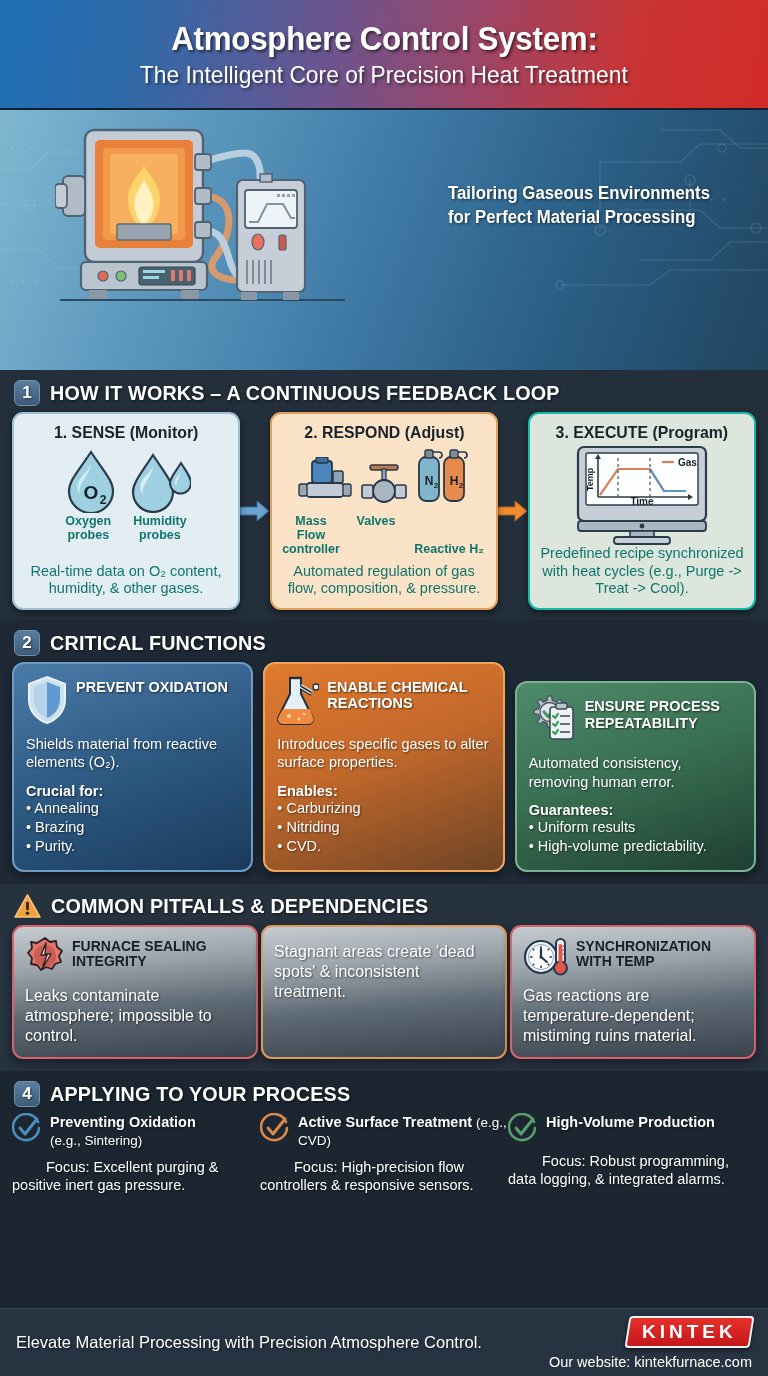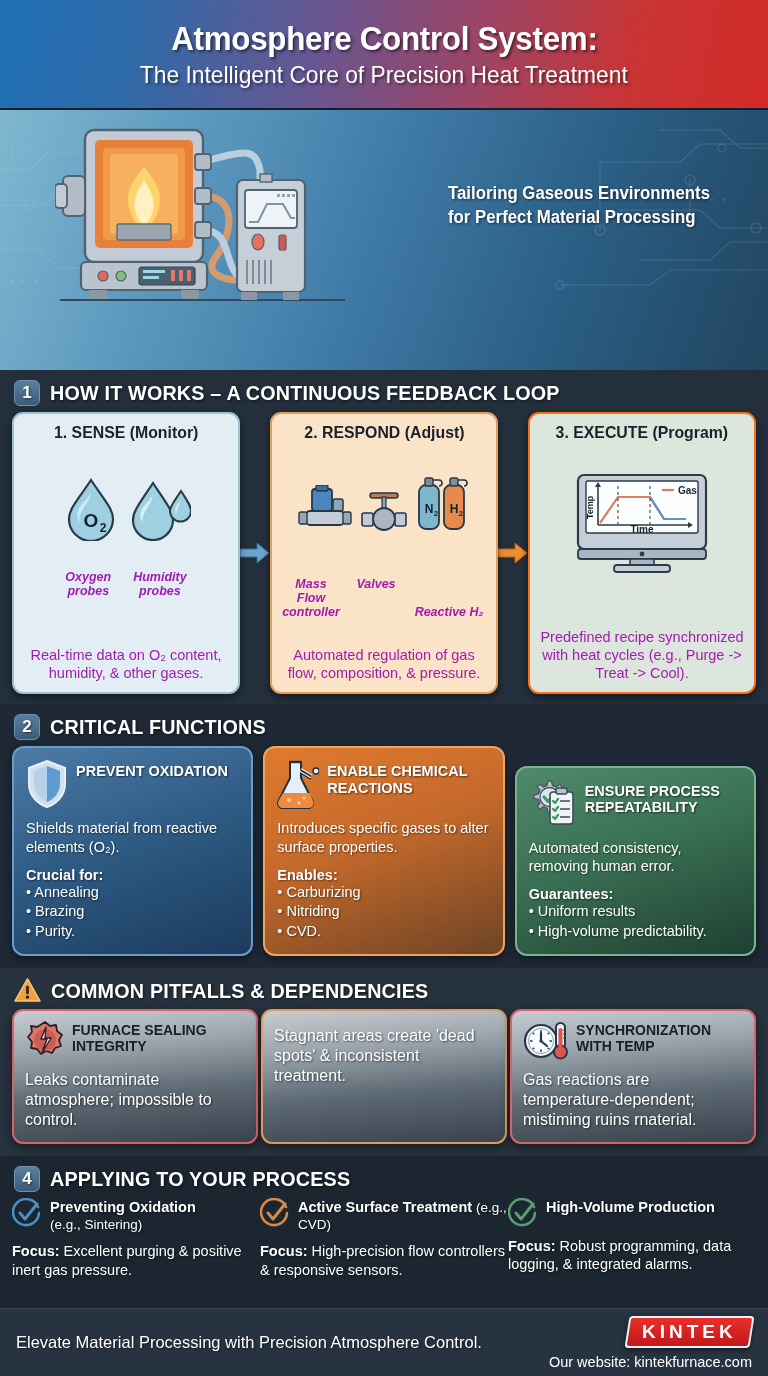--- a/index.html
+++ b/index.html
@@ -59,29 +59,29 @@
     text-shadow: 1px 1px 3px rgba(0,0,0,.6); transform: scaleX(.94); transform-origin: left center;
   }
   .warn-tri { width: 27px; height: 25px; flex: 0 0 auto; }
 
   
   .sec1 { background: #232f3b; padding-bottom: 10px; }
   .flow { display: flex; align-items: stretch; padding: 0 12px; gap: 0; }
   .flow-card {
     flex: 1 1 0; border-radius: 11px; padding: 9px 8px 10px;
     position: relative; box-shadow: 0 3px 7px rgba(0,0,0,.45);
-    display: flex; flex-direction: column; align-items: center; gap: 28px;
+    display: flex; flex-direction: column; align-items: center;
   }
   .c-sense { background: #e2eef4; border: 2px solid #9dc0d2; }
   .c-respond { background: #fbe3c8; border: 2px solid #e0a05c; }
-  .c-execute { background: #dde6dc; border: 2px solid #f97316; }
+  .c-execute { background: #dde6dc; border: 2px solid #14b8a6; }
   .flow-card .ct { font-size: 16.5px; font-weight: bold; color: #18222b; margin-bottom: 3px; text-align:center; transform: scaleX(.96); }
-  .flow-card .cb { font-size: 14.5px; color: #a21caf; text-align: center; line-height: 1.22; margin-top: auto; }
+  .flow-card .cb { font-size: 14.5px; color: #0f766e; text-align: center; line-height: 1.22; margin-top: auto; }
   .icon-row { display: flex; align-items: flex-end; justify-content: center; gap: 8px; }
-  .lbl { font-size: 12.5px; font-weight: bold; color: #a21caf; text-align: center; line-height: 1.12; font-style: italic; }
+  .lbl { font-size: 12.5px; font-weight: bold; color: #0f766e; text-align: center; line-height: 1.12; }
   .arrow-gap { width: 30px; display: flex; align-items: center; justify-content: center; flex: 0 0 30px; }
 
   
   .sec2 { background: #1e2935; padding-bottom: 12px; }
   .cf-row { display: flex; gap: 10px; padding: 0 12px; align-items: flex-end; }
   .cf-card { flex: 1 1 0; border-radius: 12px; padding: 11px 12px 13px; box-shadow: 0 3px 8px rgba(0,0,0,.45); }
   .cf-blue { background: linear-gradient(160deg,#4b7ba8 0%,#2f5c85 45%,#1b3b5c 100%); border: 2px solid #6f9cc4; }
   .cf-orange { background: linear-gradient(160deg,#e07a2e 0%,#c4692b 45%,#6e4425 100%); border: 2px solid #eda45f; }
   .cf-green { background: linear-gradient(160deg,#4e8a6a 0%,#3a7053 45%,#1e3f32 100%); border: 2px solid #7cb292; }
   .cf-head { display: flex; align-items: flex-start; gap: 8px; min-height: 52px; }
@@ -105,21 +105,21 @@
   .pf-body { font-size: 16px; line-height: 1.26; color: #fff; margin-top: 6px; text-shadow: 1px 1px 2px rgba(0,0,0,.55); }
 
   
   .sec4 { background: #1b2630; padding-bottom: 10px; }
   .ap-row { display: flex; padding: 0 12px; }
   .ap-col { flex: 1 1 0; }
   .ap-head { display: flex; align-items: flex-start; gap: 8px; }
   .ap-ttl { font-size: 14.5px; font-weight: bold; line-height: 1.2; padding-top: 1px; text-shadow: 1px 1px 2px rgba(0,0,0,.5); }
   .ap-ttl .sm { font-weight: normal; font-size: 13.5px; }
   .ap-focus { font-size: 14.5px; line-height: 1.26; margin-top: 9px; text-shadow: 1px 1px 2px rgba(0,0,0,.5); }
-  .ap-focus b { font-weight: bold; }
+  .ap-focus b { font-weight: normal; margin-left: 34px; }
 
   
   .footer {
     position: absolute; left: 0; right: 0; bottom: 0; height: 68px;
     background: #273341; border-top: 1px solid #384757;
     display: flex; align-items: center; justify-content: space-between;
     padding: 0 16px;
   }
   .foot-left { font-size: 16.5px; line-height: 1.3; text-shadow: 1px 1px 2px rgba(0,0,0,.5); }
   .foot-right { display: flex; flex-direction: column; align-items: flex-end; gap: 6px; }
@@ -316,21 +316,21 @@
             <path d="M19 5 h6 a3 3 0 0 1 0 6" fill="none" stroke="#26384a" stroke-width="1.6"></path>
             <text x="15" y="38" text-anchor="middle" font-family="Liberation Sans, sans-serif" font-size="12" font-weight="bold" fill="#15222c">N</text>
             <text x="22" y="41" text-anchor="middle" font-family="Liberation Sans, sans-serif" font-size="8" font-weight="bold" fill="#15222c">2</text>
             <rect x="30" y="10" width="20" height="44" rx="7" fill="#e78b4c" stroke="#26384a" stroke-width="1.8"></rect>
             <rect x="36" y="3" width="8" height="8" rx="2" fill="#7f8d99" stroke="#26384a" stroke-width="1.4"></rect>
             <path d="M44 5 h6 a3 3 0 0 1 0 6" fill="none" stroke="#26384a" stroke-width="1.6"></path>
             <text x="40" y="38" text-anchor="middle" font-family="Liberation Sans, sans-serif" font-size="12" font-weight="bold" fill="#15222c">H</text>
             <text x="47" y="41" text-anchor="middle" font-family="Liberation Sans, sans-serif" font-size="8" font-weight="bold" fill="#15222c">2</text>
           </svg>
         </div>
-        <div style="display:flex; gap:10px; width:100%; justify-content:center; margin-top:12px;">
+        <div style="display:flex; gap:10px; width:100%; justify-content:center; margin-top:5px;">
           <div class="lbl" style="width:62px;">Mass Flow controller</div>
           <div class="lbl" style="width:48px;">Valves</div>
           <div class="lbl" style="width:78px; align-self:flex-end;">Reactive H₂</div>
         </div>
         <div class="cb">Automated regulation of gas flow, composition, &amp; pressure.</div>
       </div>
 
       <div class="arrow-gap">
         <svg width="30" height="22" viewBox="0 0 30 22">
           <path d="M0 7 H17 V1 L29 11 L17 21 V15 H0 Z" fill="#ef8c2e" stroke="#b5641c" stroke-width="1"></path>

